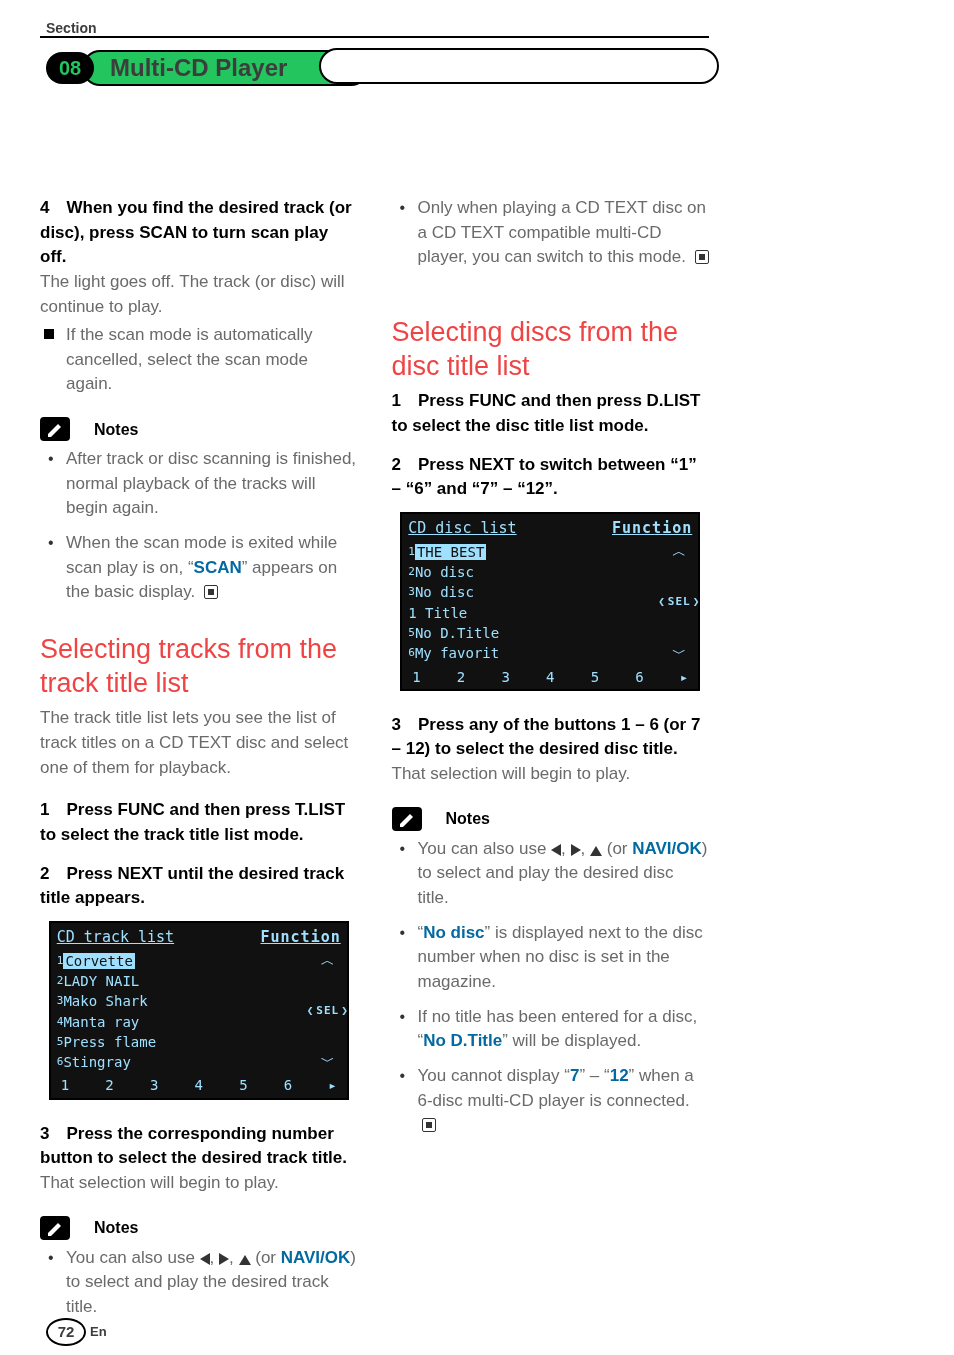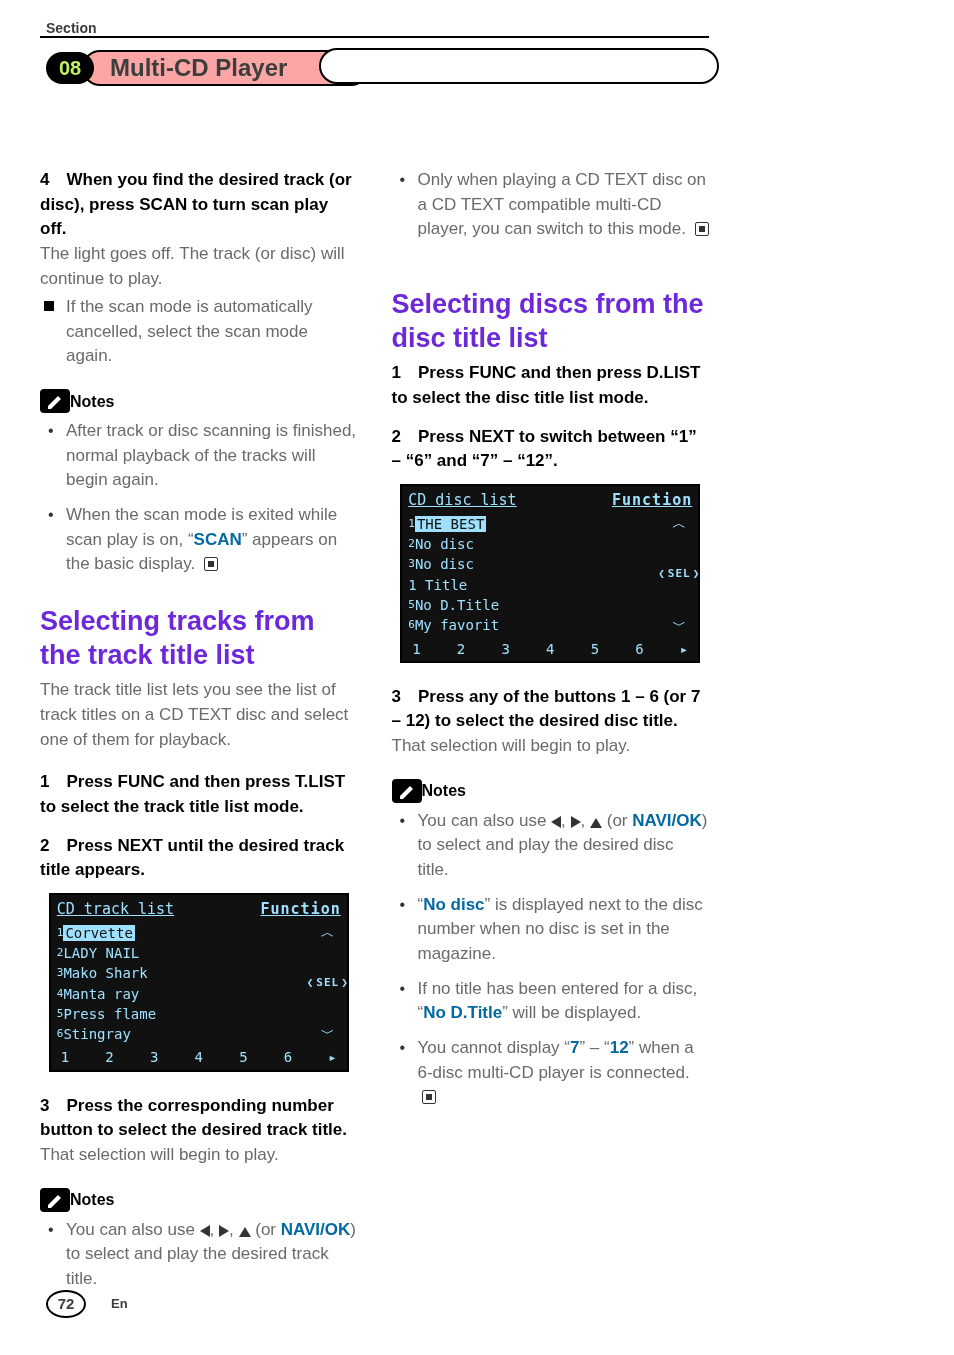--- a/index.html
+++ b/index.html
@@ -42,66 +42,66 @@
   .header-left {
     display: flex;
     align-items: center;
     position: relative;
     padding-left: 6px;
   }
   .section-badge {
     width: 48px;
     height: 32px;
     background: #000;
-    color: #bef264;
+    color: #22c55e;
     border-radius: 16px;
     font-weight: 800;
     font-size: 20px;
     display: flex;
     align-items: center;
     justify-content: center;
     margin-right: -12px;
     z-index: 2;
   }
   .header-tab {
     height: 36px;
     border: 2px solid #000;
     border-radius: 18px;
     display: flex;
     align-items: center;
     padding-left: 26px;
     padding-right: 80px;
     font-weight: 800;
     font-size: 24px;
-    background: #fca5a5;
+    background: #22c55e;
   }
   .header-right-tab {
     position: absolute;
     right: -10px;
     top: 8px;
     width: 400px;
     height: 36px;
     border: 2px solid #000;
     border-radius: 18px;
     background: #fff;
   }
 
   .columns {
-    margin-top: 72px;
+    margin-top: 100px;
     column-count: 2;
     column-gap: 34px;
     font-size: 17px;
     line-height: 1.45;
     color: var(--muted);
   }
 
   h2 {
     font-size: 27px;
-    font-weight: 700;
-    color: #6d28d9;
+    font-weight: 400;
+    color: #ef4444;
     margin: 28px 0 6px 0;
     line-height: 1.25;
     break-after: avoid;
   }
   .step-bold {
     color: #000;
     font-weight: 800;
   }
   .body-regular {
     font-weight: 400;
@@ -161,21 +161,21 @@
     left: 3px;
     top: 3px;
     width: 6px;
     height: 6px;
     background: #333;
   }
 
   .note-header {
     display: flex;
     align-items: center;
-    gap: 0;
+    gap: 24px;
     margin: 20px 0 6px 0;
     break-after: avoid;
   }
   .note-icon {
     width: 30px;
     height: 24px;
     border-radius: 4px;
     background: #000;
     display: flex;
     align-items: center;
@@ -247,21 +247,21 @@
     font-size: 11px; letter-spacing:1px; font-weight:700;
   }
   .lcd-items.narrow { width: calc(100% - 30px); }
 
   .page-footer {
     position: absolute;
     bottom: 26px;
     left: 46px;
     display: flex;
     align-items: center;
-    gap: 25px;
+    gap: 4px;
   }
   .page-num {
     border: 2px solid #000;
     border-radius: 50%;
     width: 40px;
     height: 28px;
     display: flex;
     align-items: center;
     justify-content: center;
     font-weight: 800;

